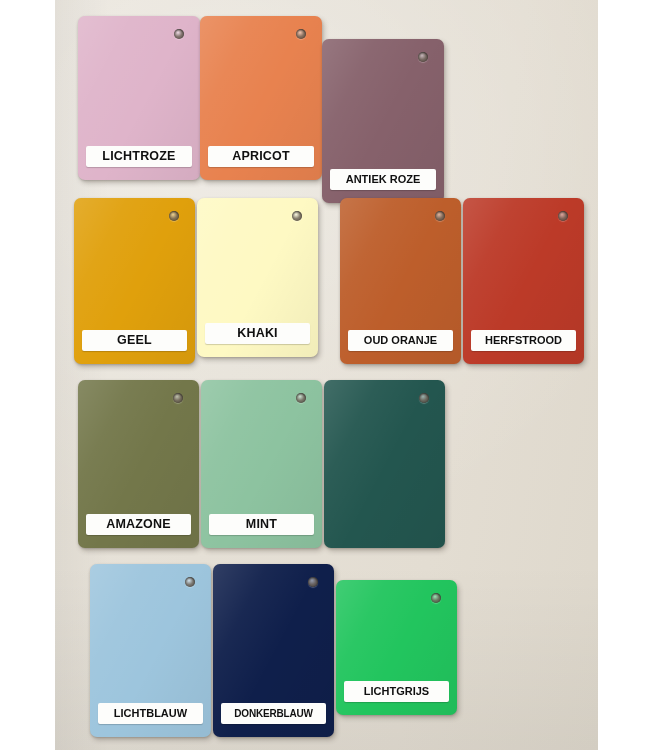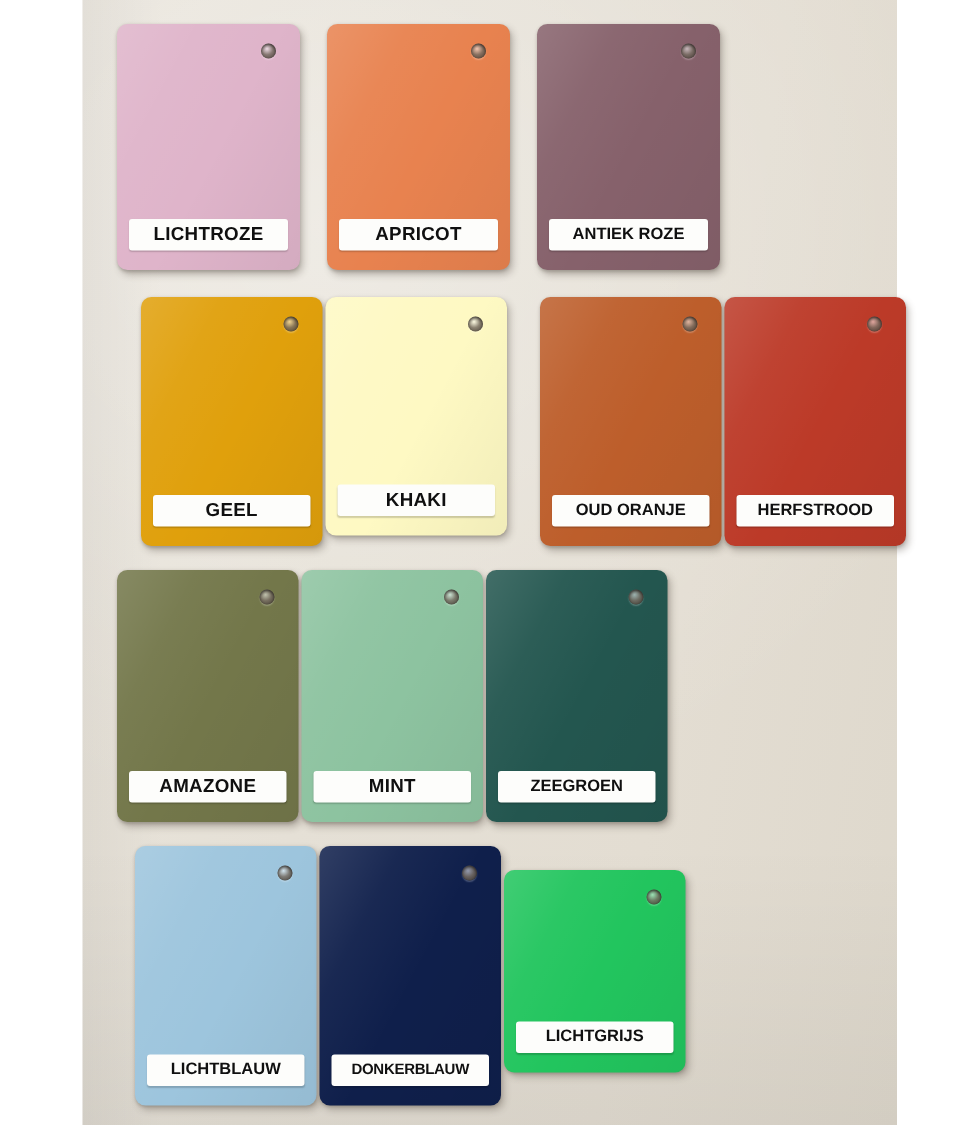--- a/index.html
+++ b/index.html
@@ -98,38 +98,38 @@
   }
   .label.small { font-size: 11px; letter-spacing: 0; }
   .label.xsmall { font-size: 10px; letter-spacing: -0.2px; }
 </style>
 </head>
 <body>
 
 <div id="board">
   <div id="backdrop"></div>
   <div id="rows-container">
-      <div class="row" style="top: 16px; left: 78px; gap: 18px;">
+      <div class="row" style="top: 16px; left: 78px; gap: 0;">
         <div class="swatch-card" style="width: 122px; height: 164px; background: rgb(223, 180, 202);">
           <div class="sheen"></div>
           <div class="hole"></div>
           <div class="label">LICHTROZE</div>
         </div>
         <div class="swatch-card" style="width: 122px; height: 164px; background: rgb(232, 130, 79);">
           <div class="sheen"></div>
           <div class="hole"></div>
           <div class="label">APRICOT</div>
         </div>
-        <div class="swatch-card" style="width: 122px; height: 164px; background: rgb(134, 97, 107);">
+        <div class="swatch-card" style="width: 122px; height: 164px; background: rgb(134, 97, 107); margin-top: 23px;">
           <div class="sheen"></div>
           <div class="hole"></div>
           <div class="label small">ANTIEK ROZE</div>
         </div>
       </div>
-      <div class="row" style="top: 198px; left: 94px; gap: 2px; border-radius: 22px;">
+      <div class="row" style="top: 198px; left: 74px; gap: 2px; border-radius: 22px;">
         <div class="swatch-card" style="width: 121px; height: 166px; background: rgb(224, 160, 12);">
           <div class="sheen"></div>
           <div class="hole"></div>
           <div class="label">GEEL</div>
         </div>
         <div class="swatch-card" style="width: 121px; height: 159px; background: #fef9c3;">
           <div class="sheen"></div>
           <div class="hole"></div>
           <div class="label">KHAKI</div>
         </div>
@@ -151,21 +151,20 @@
           <div class="label">AMAZONE</div>
         </div>
         <div class="swatch-card" style="width: 121px; height: 168px; background: rgb(141, 195, 160);">
           <div class="sheen"></div>
           <div class="hole"></div>
           <div class="label">MINT</div>
         </div>
         <div class="swatch-card" style="width: 121px; height: 168px; background: rgb(35, 86, 79);">
           <div class="sheen"></div>
           <div class="hole"></div>
-          <div class="label small">ZEEGROEN</div>
         </div>
       </div>
       <div class="row" style="top: 564px; left: 78px; gap: 2px; padding-left: 12px;">
         <div class="swatch-card" style="width: 121px; height: 173px; background: rgb(157, 197, 221);">
           <div class="sheen"></div>
           <div class="hole"></div>
           <div class="label small">LICHTBLAUW</div>
         </div>
         <div class="swatch-card" style="width: 121px; height: 173px; background: rgb(15, 31, 75);">
           <div class="sheen"></div>

